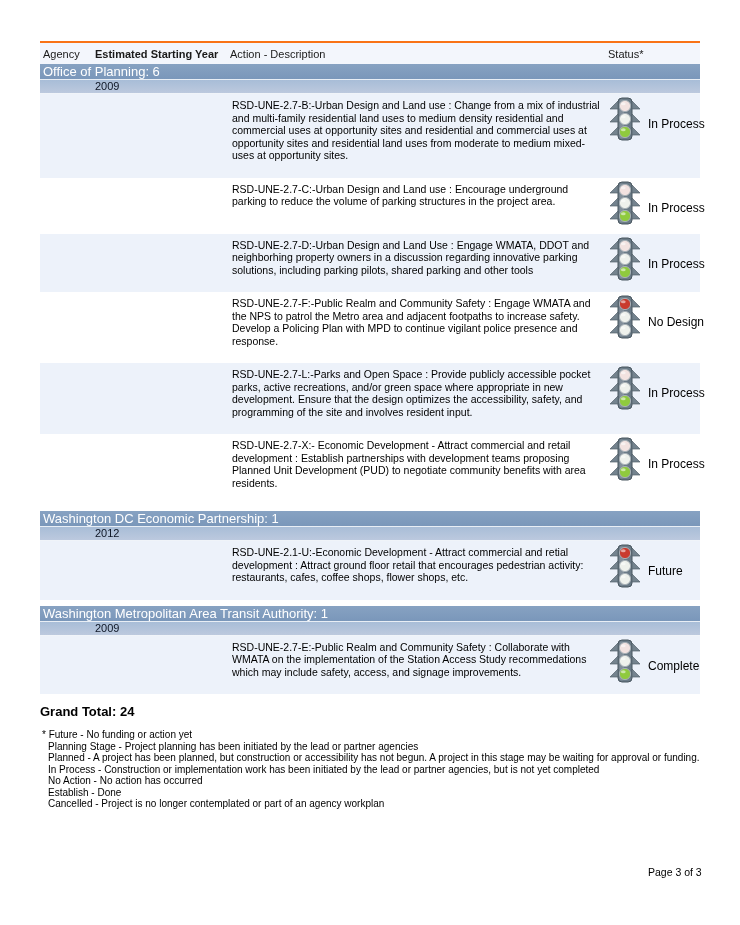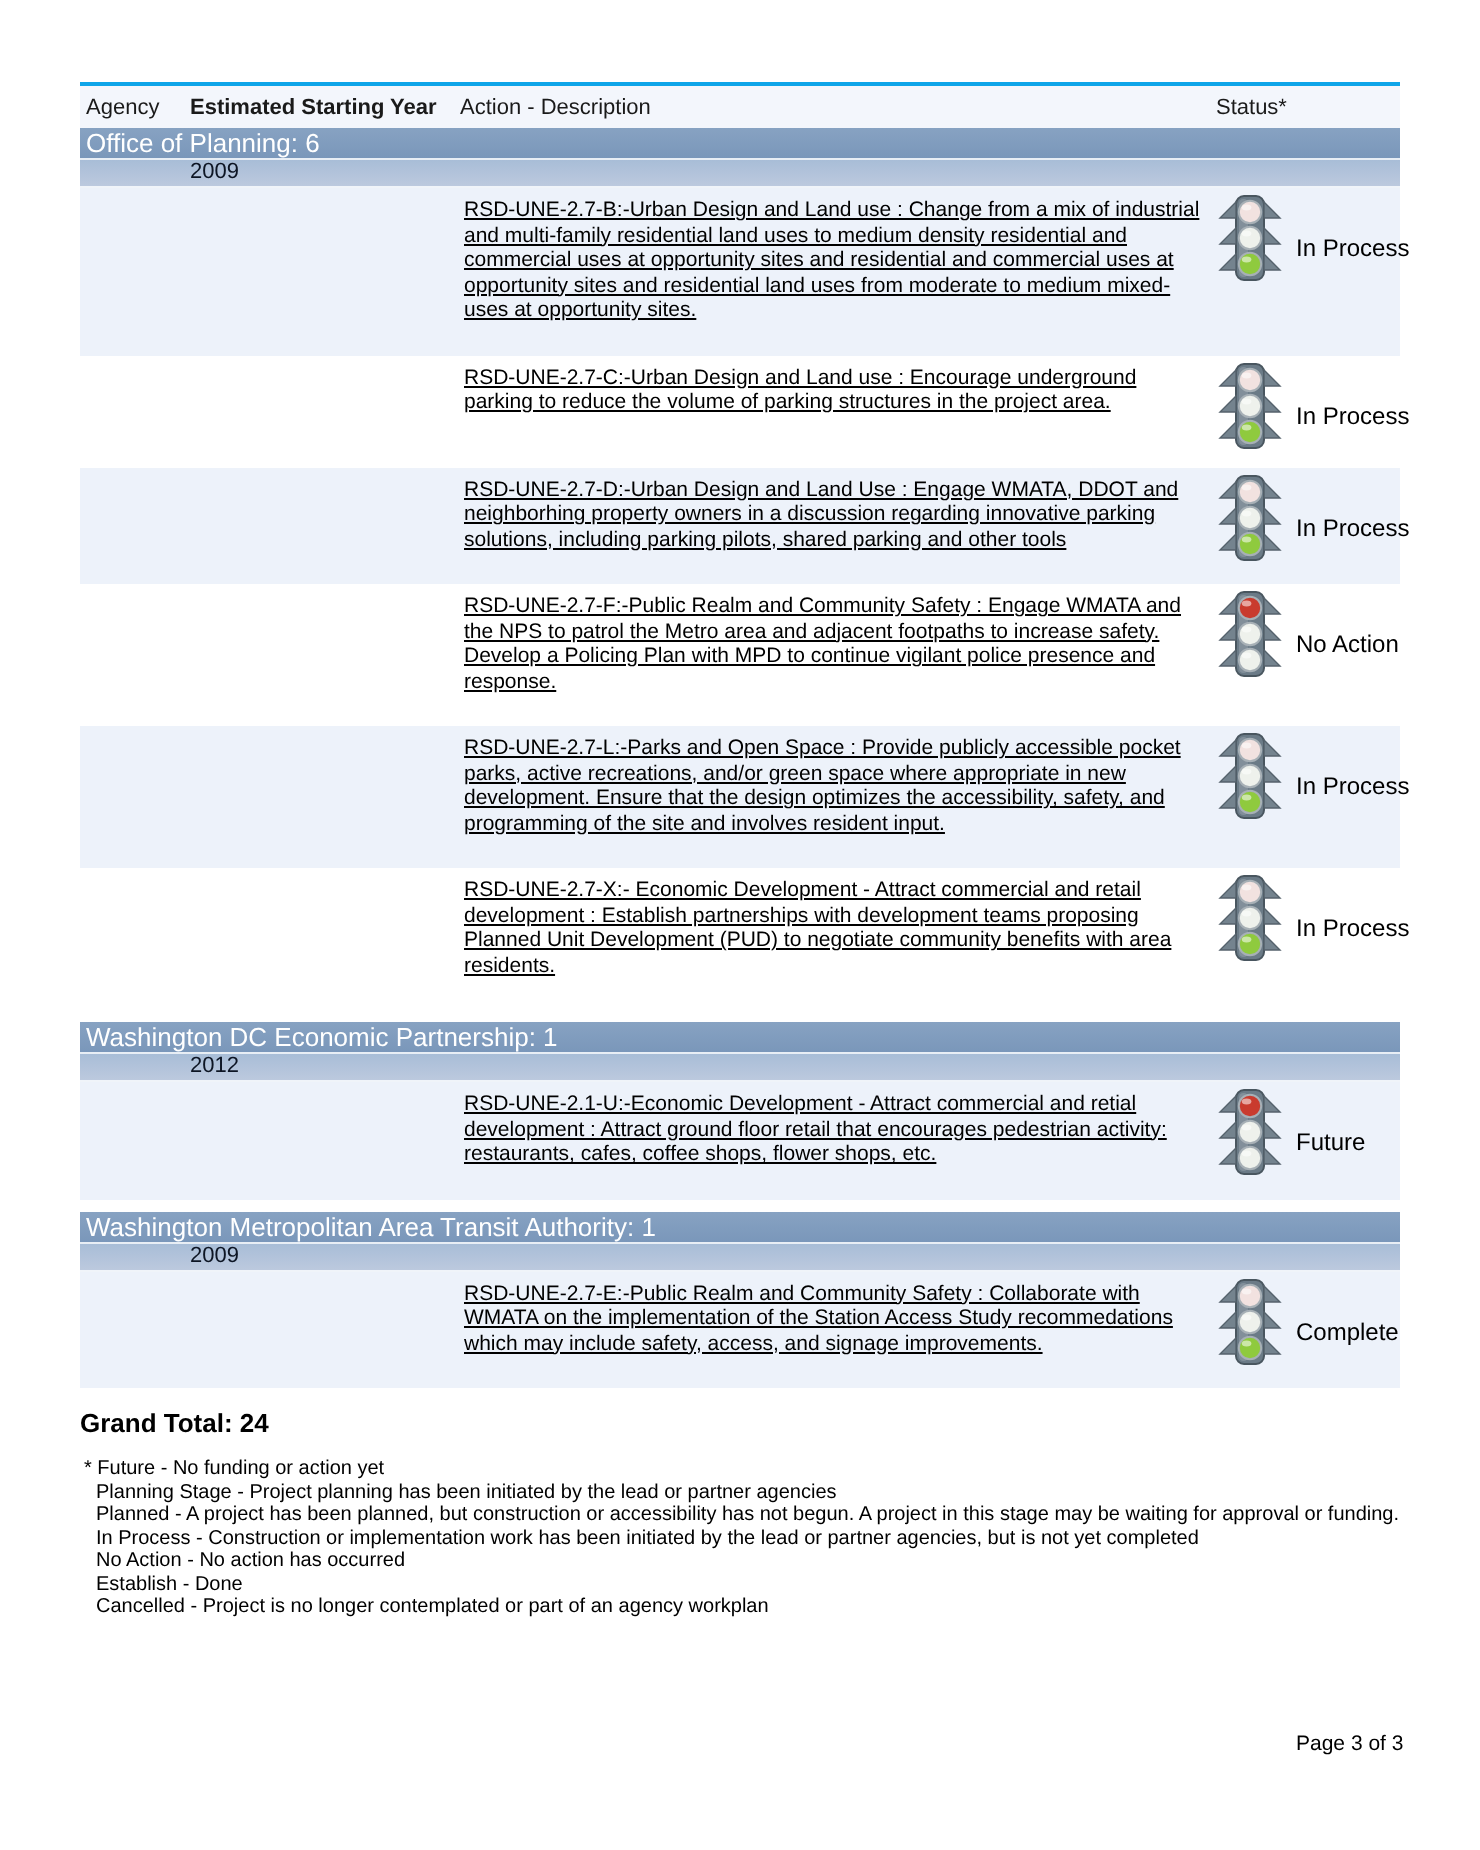--- a/index.html
+++ b/index.html
@@ -1,20 +1,20 @@
 <!DOCTYPE html>
 <html><head>
 <meta charset="utf-8">
 <style>
   * { margin:0; padding:0; box-sizing:border-box; }
   html,body { background:#ffffff; }
   body { font-family:"Liberation Sans", sans-serif; color:#000; }
   .page { position:relative; width:740px; height:925px; background:#fff; overflow:hidden; }
 
-  .table-wrap { margin:41px 0 0 40px; width:660px; border-top:2px solid #0ea5e9; }
+  .table-wrap { margin:41px 0 0 40px; width:660px; border-top:2px solid #f97316; }
 
   .col-header-row { display:flex; background:#f3f6fc; height:21px; align-items:center;
                     font-size:11px; color:#1a1a1a; }
   .ch-agency { width:55px; padding-left:3px; }
   .ch-year   { width:135px;font-weight:bold; }
   .ch-action { width:378px; }
   .ch-status { flex:1; }
 
   .group { width:660px; }
   .group + .group { margin-top:6px; }
@@ -22,21 +22,21 @@
                font-size:13px; line-height:16px; padding-left:3px; border-bottom:1px solid #e8eef5;
                white-space:nowrap; overflow:hidden; }
   .year-row { height:14px; background:linear-gradient(180deg,#a8bdd7,#bcc9de);
               font-size:11px; line-height:13px; padding-left:55px; color:#0d1524;
               border-bottom:1px solid #f0f4f9; }
 
   .action-row { display:flex; min-height:56px; background:#ffffff; }
   .action-row.shaded { background:#edf2fa; }
   .spacer { width:192px; flex:none; }
   .desc { width:368px; flex:none; font-size:10.5px; line-height:12.5px;
-          padding:5px 0 16px 0; color:#000;text-decoration:underline; }
+          padding:5px 0 16px 0; color:#000; }
   .icon-wrap { width:48px; flex:none; padding:3px 0 0 8px; }
   .status-label { flex:1; font-size:12px; padding-top:23px; color:#000; white-space:nowrap; }
 
   .grand-total { margin:10px 0 0 40px; font-size:13px; font-weight:bold; color:#000; }
 
   .legend { margin:10px 0 0 42px; width:698px; font-size:10px; line-height:11.5px; color:#000; }
   .legend .legend-line { white-space:nowrap; }
   .legend .legend-line:not(:first-child) { padding-left:6px; }
 
   .page-number { position:absolute; left:648px; top:866px; font-size:10.5px; color:#000; }
@@ -134,21 +134,21 @@
                 <ellipse cx="15.3" cy="6.8" rx="2.4" ry="1.5" fill="#ffffff" opacity="0.55"></ellipse>
                 <path d="M10 17 L2 25 L10 25 Z" fill="#74838e" stroke="#55626c" stroke-width="0.7"></path>
                 <path d="M24 17 L32 25 L24 25 Z" fill="#74838e" stroke="#55626c" stroke-width="0.7"></path>
                 <circle cx="17" cy="22" r="5.6" fill="#eef1ec" stroke="#a7b0b6" stroke-width="1"></circle>
                 <ellipse cx="15.3" cy="19.8" rx="2.4" ry="1.5" fill="#ffffff" opacity="0.55"></ellipse>
                 <path d="M10 30 L2 38 L10 38 Z" fill="#74838e" stroke="#55626c" stroke-width="0.7"></path>
                 <path d="M24 30 L32 38 L24 38 Z" fill="#74838e" stroke="#55626c" stroke-width="0.7"></path>
                 <circle cx="17" cy="35" r="5.6" fill="#eef1ec" stroke="#a7b0b6" stroke-width="1"></circle>
                 <ellipse cx="15.3" cy="32.8" rx="2.4" ry="1.5" fill="#ffffff" opacity="0.55"></ellipse>
               </svg></div>
-            <div class="status-label">No Action</div>
+            <div class="status-label">No Design</div>
           </div>
           <div class="action-row shaded">
             <div class="spacer"></div>
             <div class="desc">RSD-UNE-2.7-L:-Parks and Open Space : Provide publicly accessible pocket parks, active recreations, and/or green space where appropriate in new development. Ensure that the design optimizes the accessibility, safety, and programming of the site and involves resident input.</div>
             <div class="icon-wrap"><svg width="34" height="44" viewBox="0 0 34 44" xmlns="http://www.w3.org/2000/svg">
                 <rect x="10" y="1" width="14" height="42" rx="4" fill="#6b7b87" stroke="#49565f" stroke-width="1"></rect>
                 <rect x="11.5" y="2.5" width="4.5" height="39" rx="2.2" fill="#8b99a3" opacity="0.7"></rect>
                 <path d="M10 4 L2 12 L10 12 Z" fill="#74838e" stroke="#55626c" stroke-width="0.7"></path>
                 <path d="M24 4 L32 12 L24 12 Z" fill="#74838e" stroke="#55626c" stroke-width="0.7"></path>
                 <circle cx="17" cy="9" r="5.6" fill="#f2e2e0" stroke="#a7b0b6" stroke-width="1"></circle>

